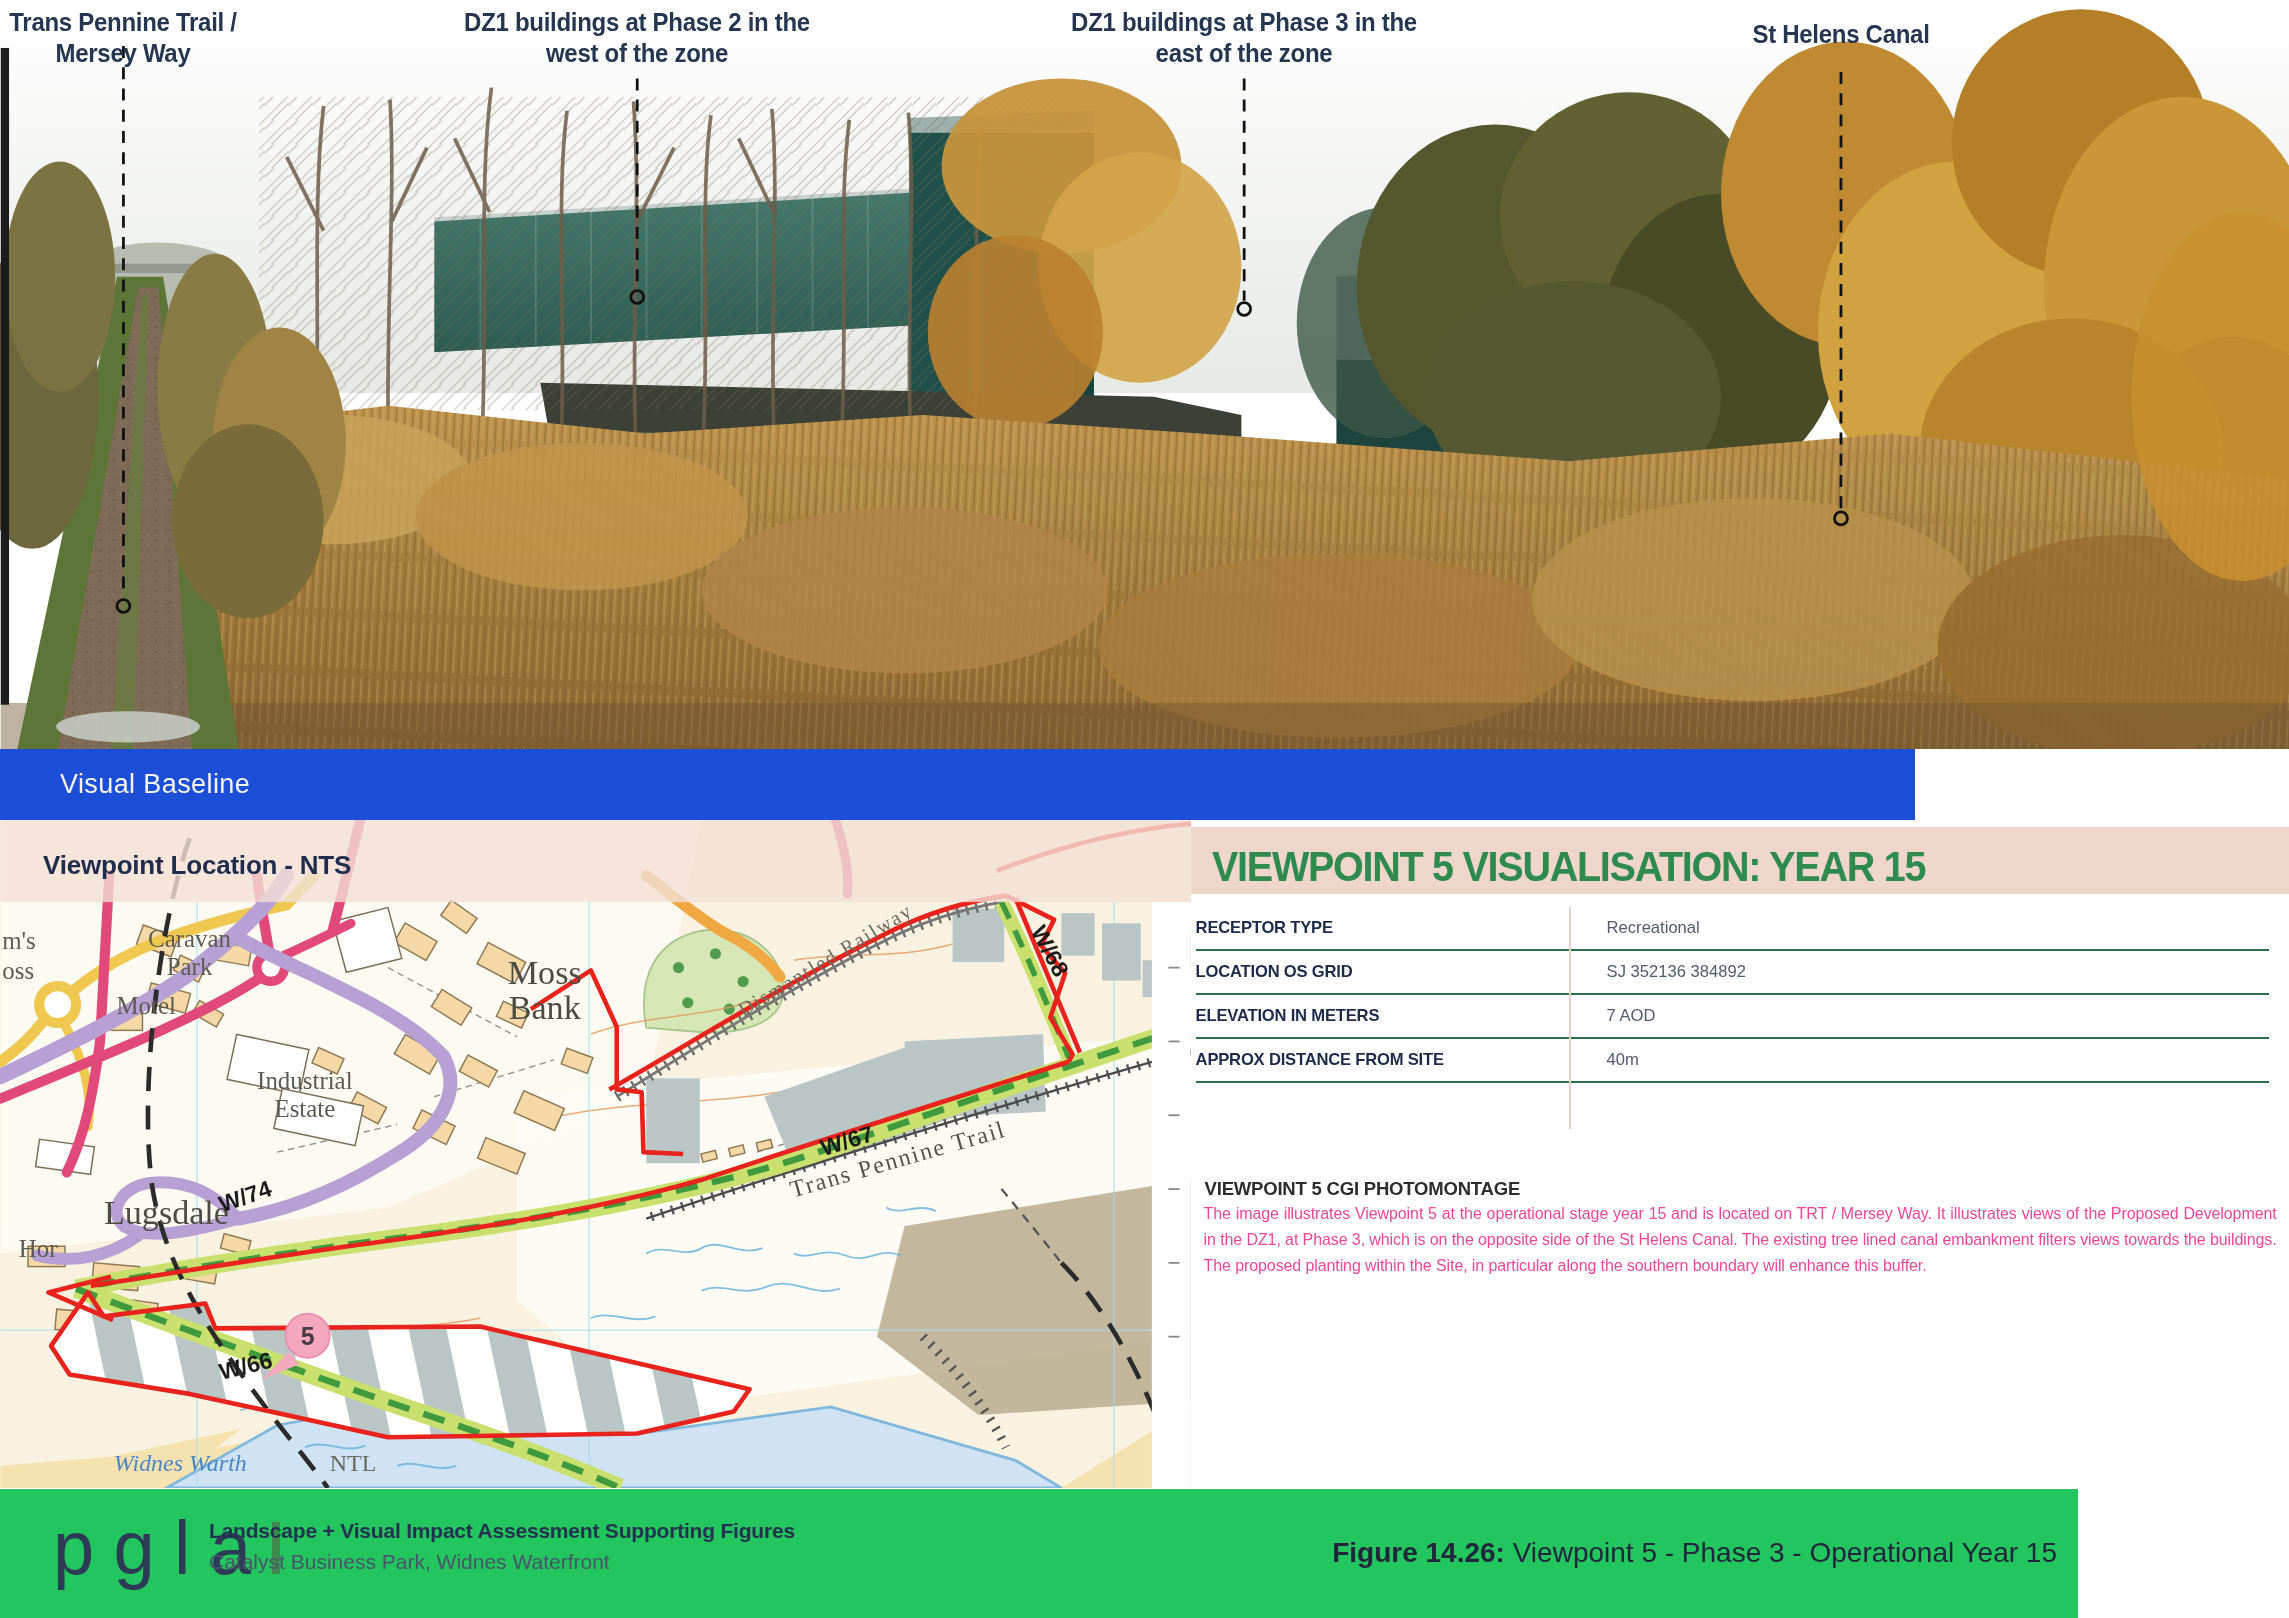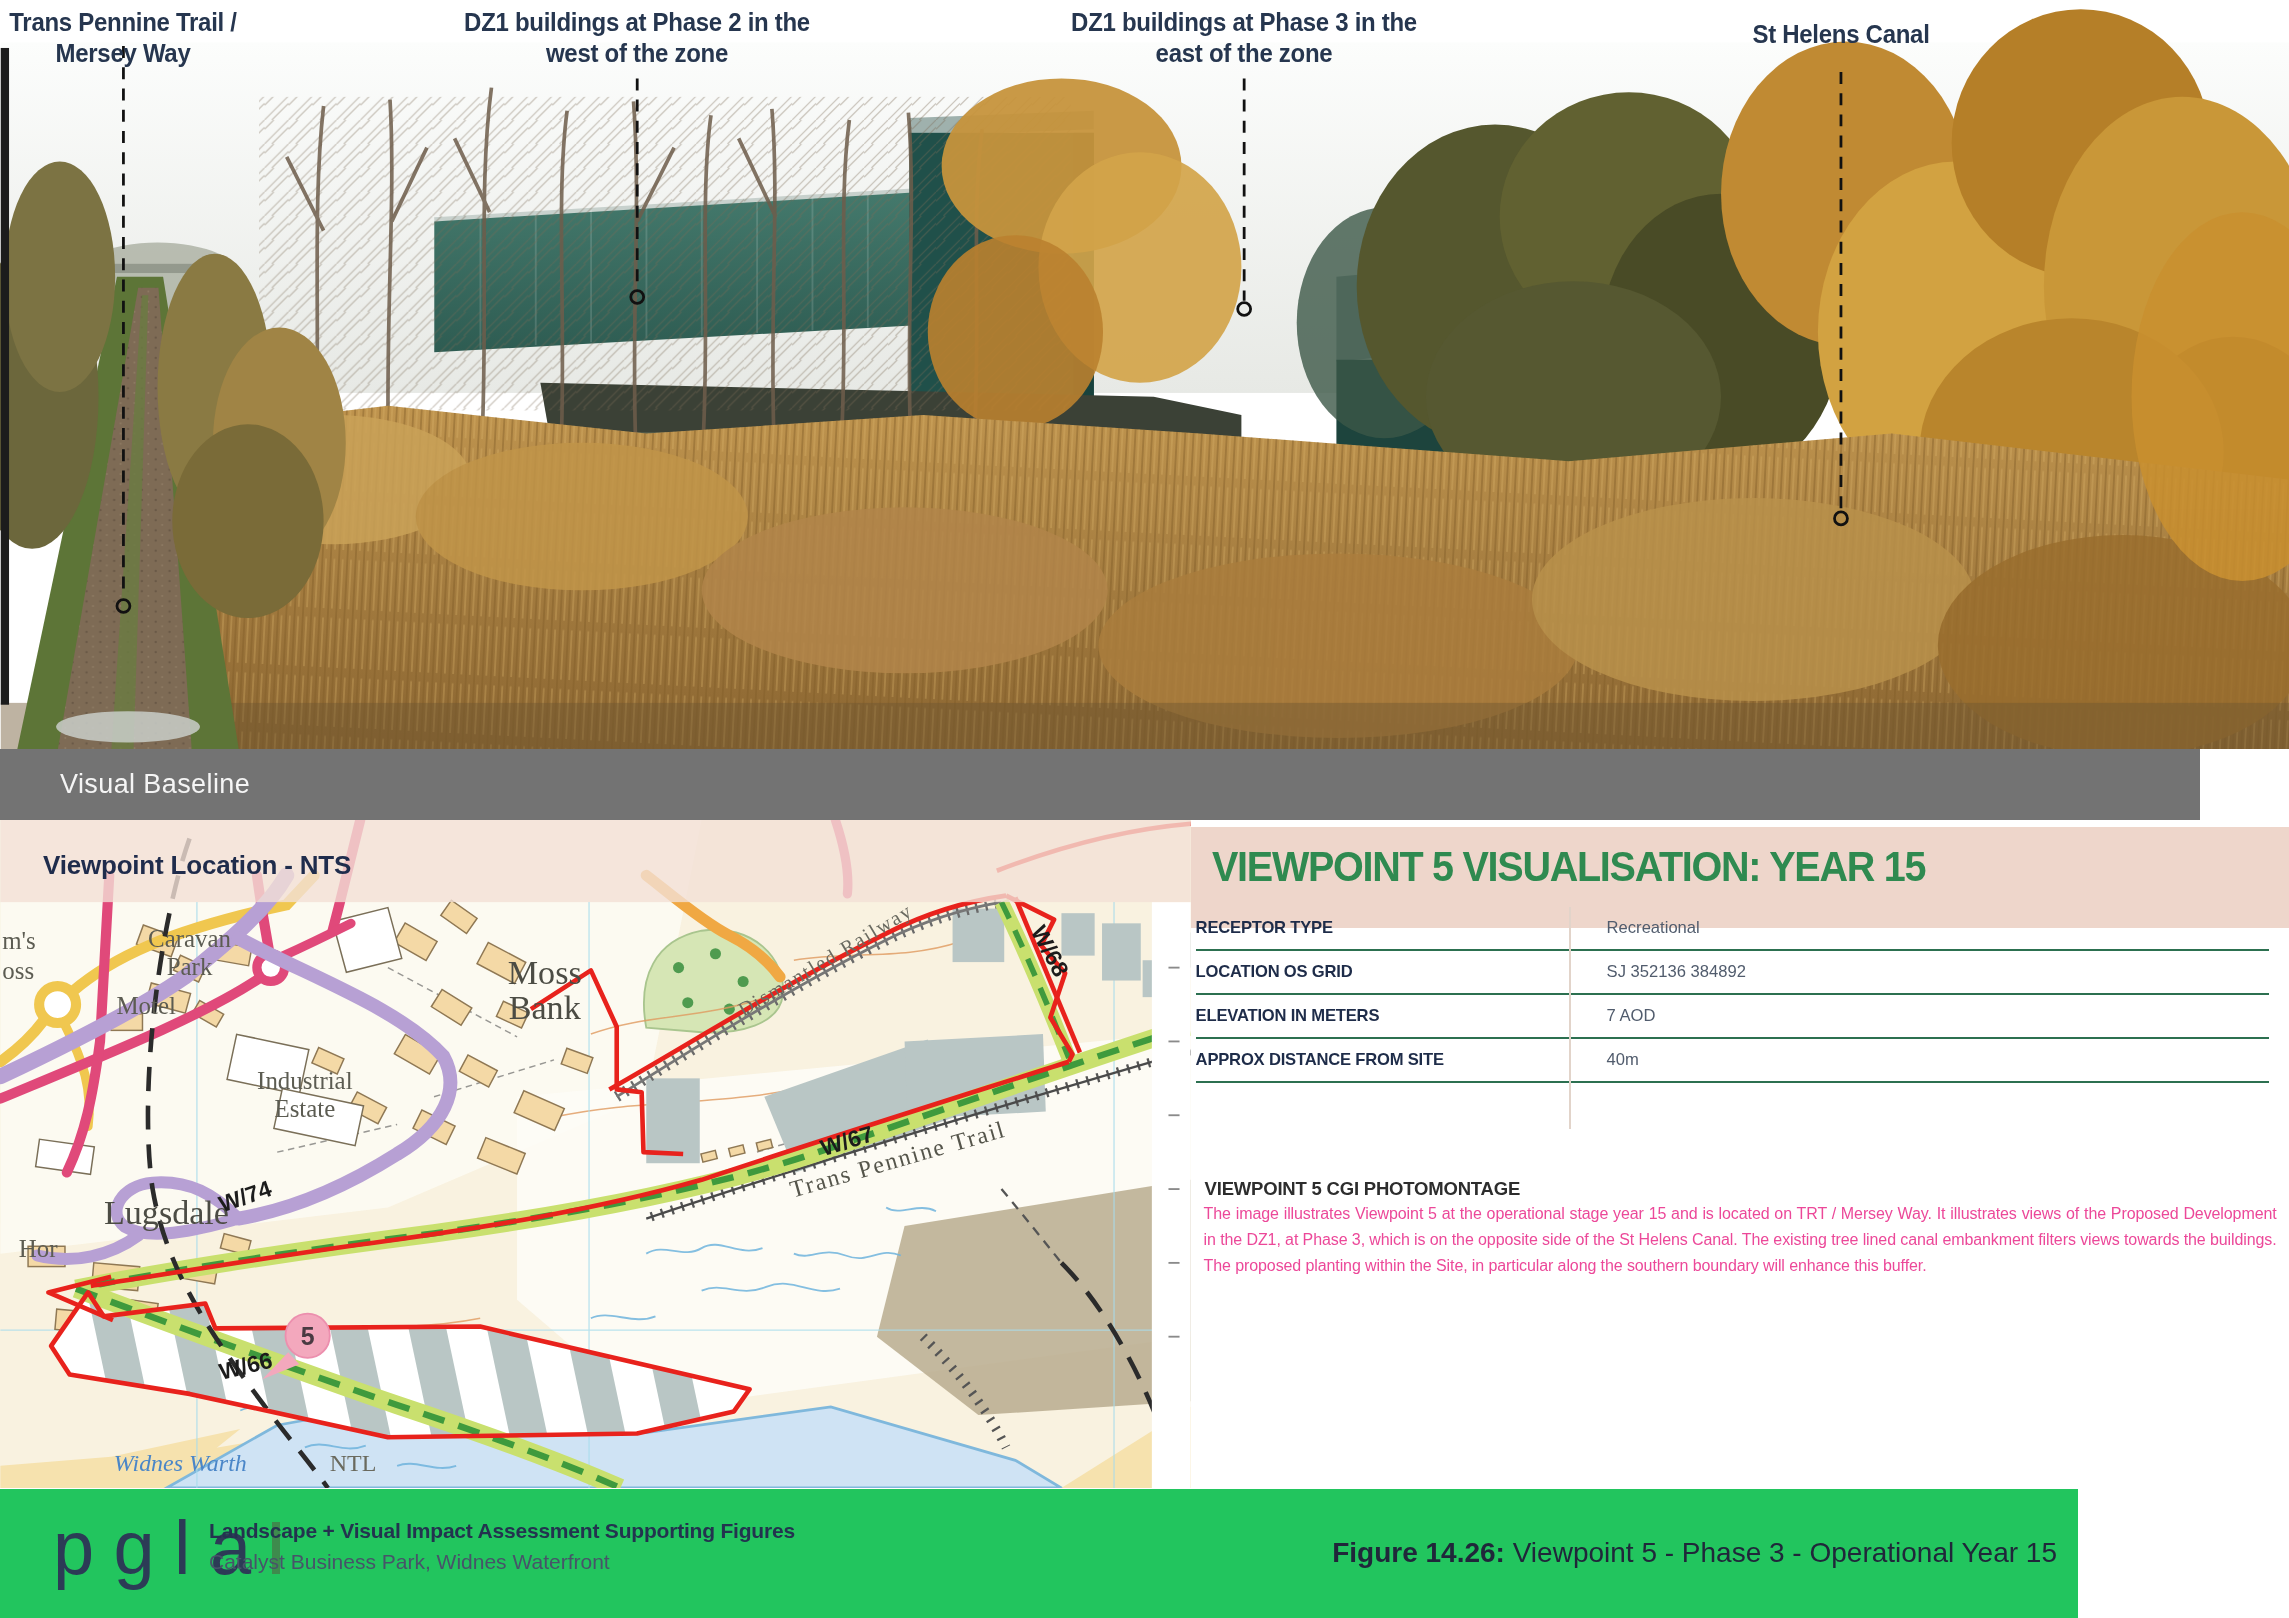--- a/index.html
+++ b/index.html
@@ -6,32 +6,32 @@
   .page{position:relative;width:2290px;height:1619px;background:#ffffff;overflow:hidden;
         font-family:"Liberation Sans",sans-serif;}
   svg{display:block;}
 
   
   .anno{position:absolute;transform:translateX(-50%) scaleX(.96);text-align:center;
         font-size:25px;font-weight:700;color:#26364f;line-height:1.24;
         white-space:pre-line;letter-spacing:-0.3px;z-index:5;}
 
   
-  .vb-bar{position:absolute;left:0;top:749px;width:2200px;height:71px;background:#737373;z-index:6;}
+  .vb-bar{position:absolute;left:0;top:749px;width:1915px;height:71px;background:#1d4ed8;z-index:6;}
   .vb-bar span{display:block;margin-left:60px;line-height:71px;color:#f5f5f5;
                font-size:27px;font-weight:500;letter-spacing:0.4px;}
 
   
   .map-panel{position:absolute;left:0;top:820px;width:1191px;height:668px;background:#f9f2e0;}
   .map-title{position:absolute;left:43px;top:30px;font-size:26px;font-weight:700;
              color:#1f2c4c;letter-spacing:-0.2px;z-index:4;}
 
   
   .details{position:absolute;left:1191px;top:820px;width:1099px;height:668px;background:#fff;}
-  .pink-band{position:absolute;left:0;top:7.4px;width:1099px;height:101px;background:#eed6cb;}
+  .pink-band{position:absolute;left:0;top:7.4px;width:1099px;height:67px;background:#eed6cb;}
   .pink-band h1{margin:0 0 0 21px;line-height:78px;font-size:43px;font-weight:700;color:#2f8a50;
                 letter-spacing:-1.4px;transform:scaleX(.92);transform-origin:left center;white-space:nowrap;}
   .vtable{position:absolute;left:4.6px;top:87px;width:1073px;}
   .vrow{display:flex;align-items:center;height:42px;border-bottom:2.8px solid #2c7050;}
   .vlabel{width:374px;font-size:16.6px;font-weight:700;color:#1e2c49;letter-spacing:-0.2px;}
   .vvalue{flex:1;font-size:16.6px;color:#515c6d;padding-left:37px;}
   .vdivider{position:absolute;left:378px;top:87px;width:1.8px;height:222px;background:#e2d4ca;}
   .cgi-head{position:absolute;left:4.6px;top:349px;margin:9px;font-size:18.5px;font-weight:700;
             color:#2d2d2d;letter-spacing:-0.2px;}
   .cgi-body{position:absolute;left:4.6px;top:373px;width:1073px;margin:8px;font-size:16px;

